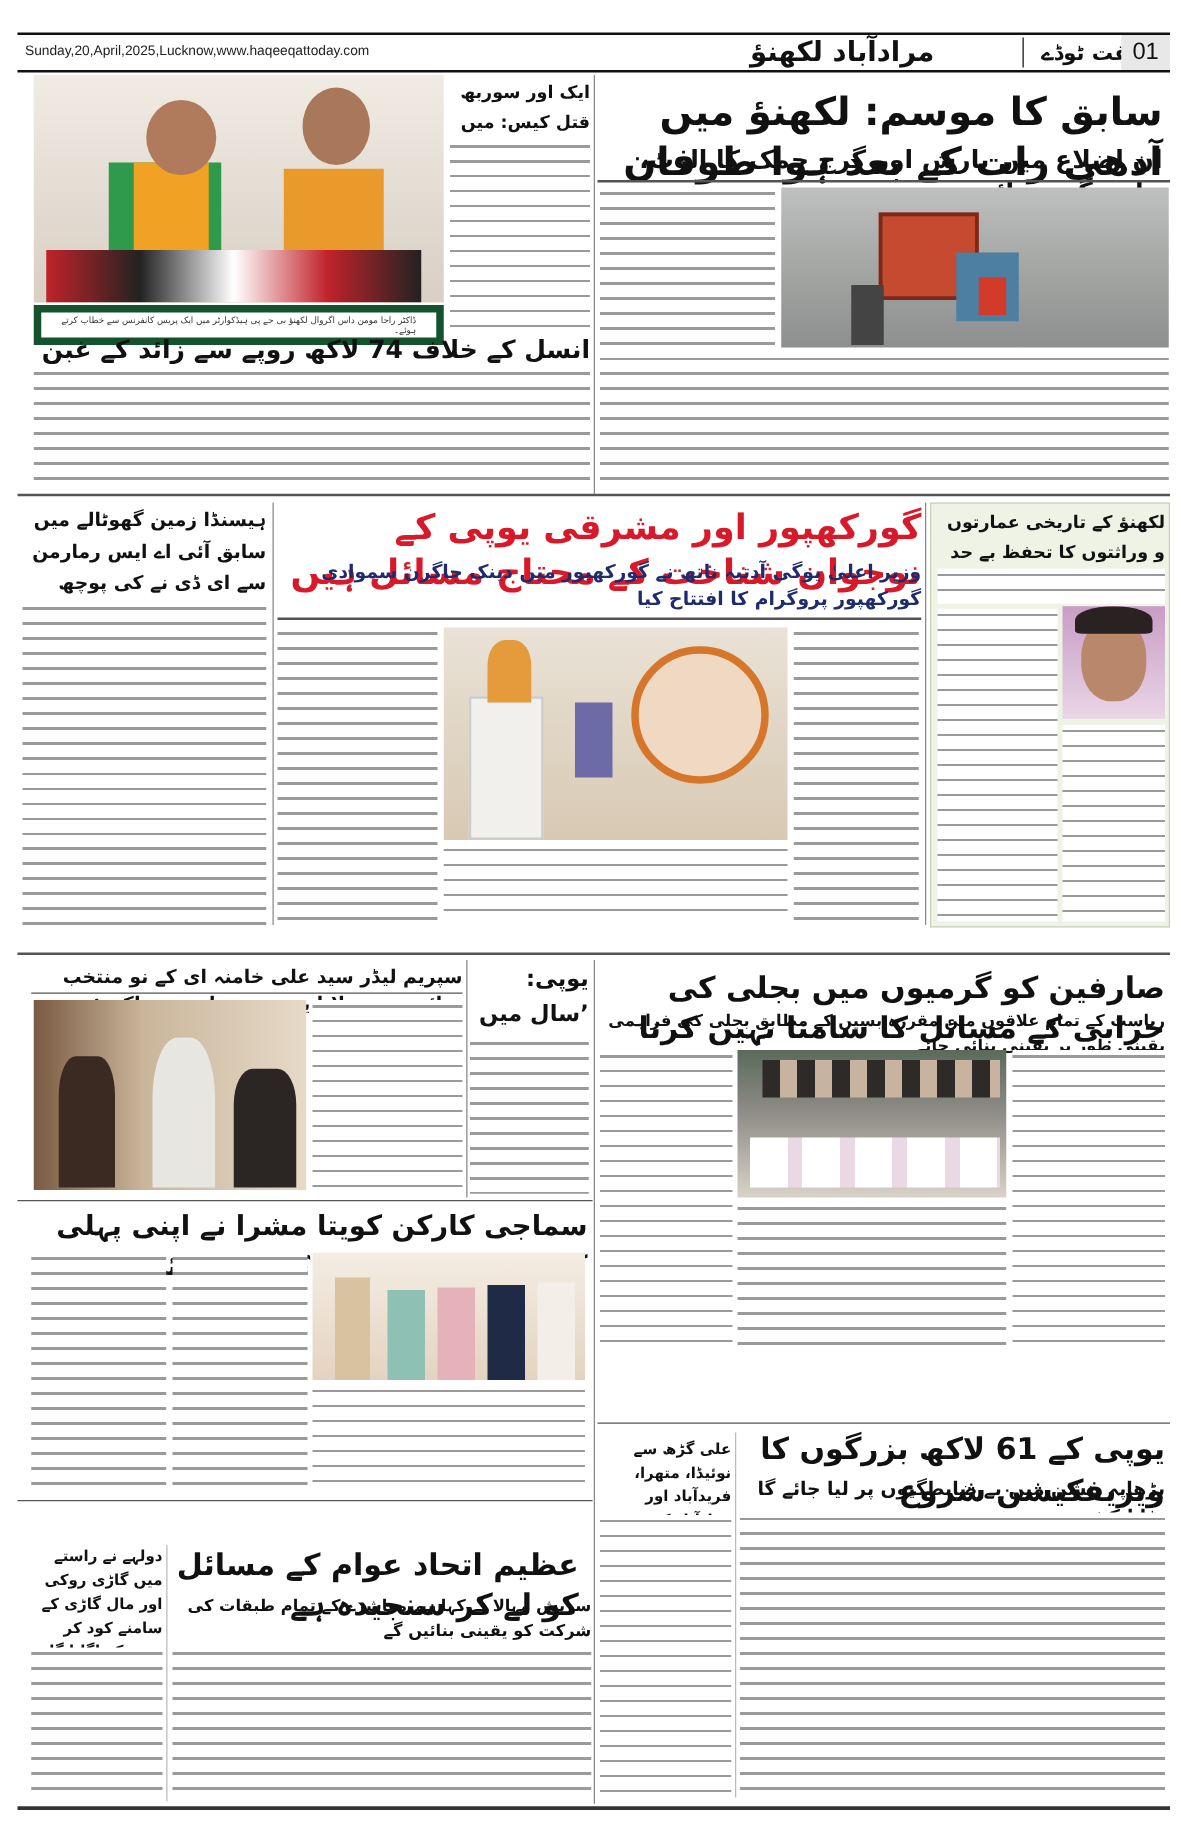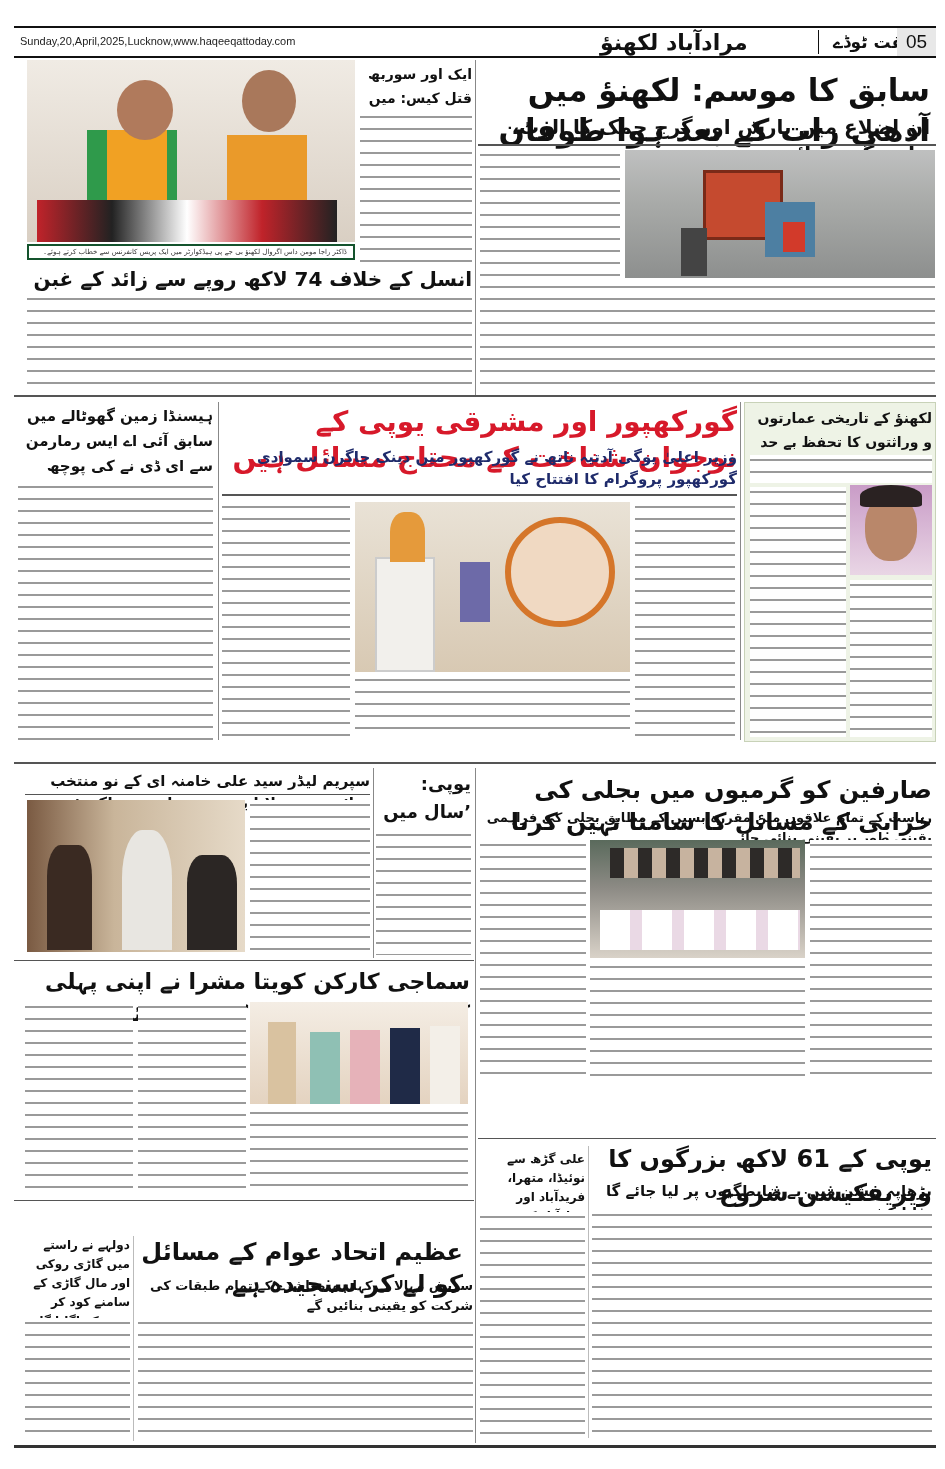--- a/index.html
+++ b/index.html
@@ -11,33 +11,33 @@
 .section{left:600px;top:30px;font-size:22px;font-weight:bold;color:#111}
 .brand{left:833px;top:32px;font-size:17px;font-weight:bold;color:#111}
 .pno{left:897px;top:28px;width:39px;height:28px;background:#e8e8e8;font-family:"Liberation Sans",sans-serif;font-size:19px;text-align:center;line-height:28px}
 .vsep{width:1px;background:#111}
 .hr{height:2px;background:#555}
 .hl{font-weight:bold;color:#111}
 .red{color:#d7192a}
 .navy{color:#1f2b6b}
 .body{font-size:6.5px;line-height:12px;color:#333;overflow:hidden}
 .photo{overflow:hidden}
-.cap{font-size:7px;color:#333;border:2px solid #14532d;padding:2px 6px}
+.cap{font-size:7px;color:#333;border:6px solid #14532d;padding:2px 16px}
 .box{background:#eef3e6;border:1px solid #c8d2b8}
 .lines{background:repeating-linear-gradient(#fff 0 4px,#9a9a9a 4px 6px,#fff 6px 12px)}
 </style>
 </head>
 <body>
 
 <div class="abs masthead"></div>
 <div class="abs date">Sunday,20,April,2025,Lucknow,www.haqeeqattoday.com</div>
 <div class="abs section rtl">مرادآباد لکھنؤ</div>
 <div class="abs vsep" style="left:818px;top:30px;height:24px"></div>
 <div class="abs brand rtl">حقیقت ٹوڈے</div>
-<div class="abs pno">05</div>
+<div class="abs pno">01</div>
 
 <div class="abs hl rtl" style="left:480px;top:70px;width:450px;font-size:31px;line-height:40px">سابق کا موسم: لکھنؤ میں آدھی رات کے بعد ہوا طوفان</div>
 <div class="abs hl rtl" style="left:480px;top:114px;width:450px;font-size:20px;line-height:26px">ان اضلاع میں بارش اور گرج چمک کا الرٹ، چلیں گی ہوائیں</div>
 <div class="abs hr" style="left:478px;top:144px;width:458px"></div>
 <div class="abs photo" style="left:625px;top:150px;width:310px;height:128px;background:linear-gradient(180deg,#bfc0c0 0%,#a9aba9 40%,#8d8f8e 100%)">
   <div class="abs" style="left:78px;top:20px;width:80px;height:70px;background:#c54a2f;border:3px solid #7a2a18"></div>
   <div class="abs" style="left:140px;top:52px;width:50px;height:55px;background:#4d7fa2"></div>
   <div class="abs" style="left:158px;top:72px;width:22px;height:30px;background:#d23a2a"></div>
   <div class="abs" style="left:56px;top:78px;width:26px;height:48px;background:#444"></div>
 </div>

